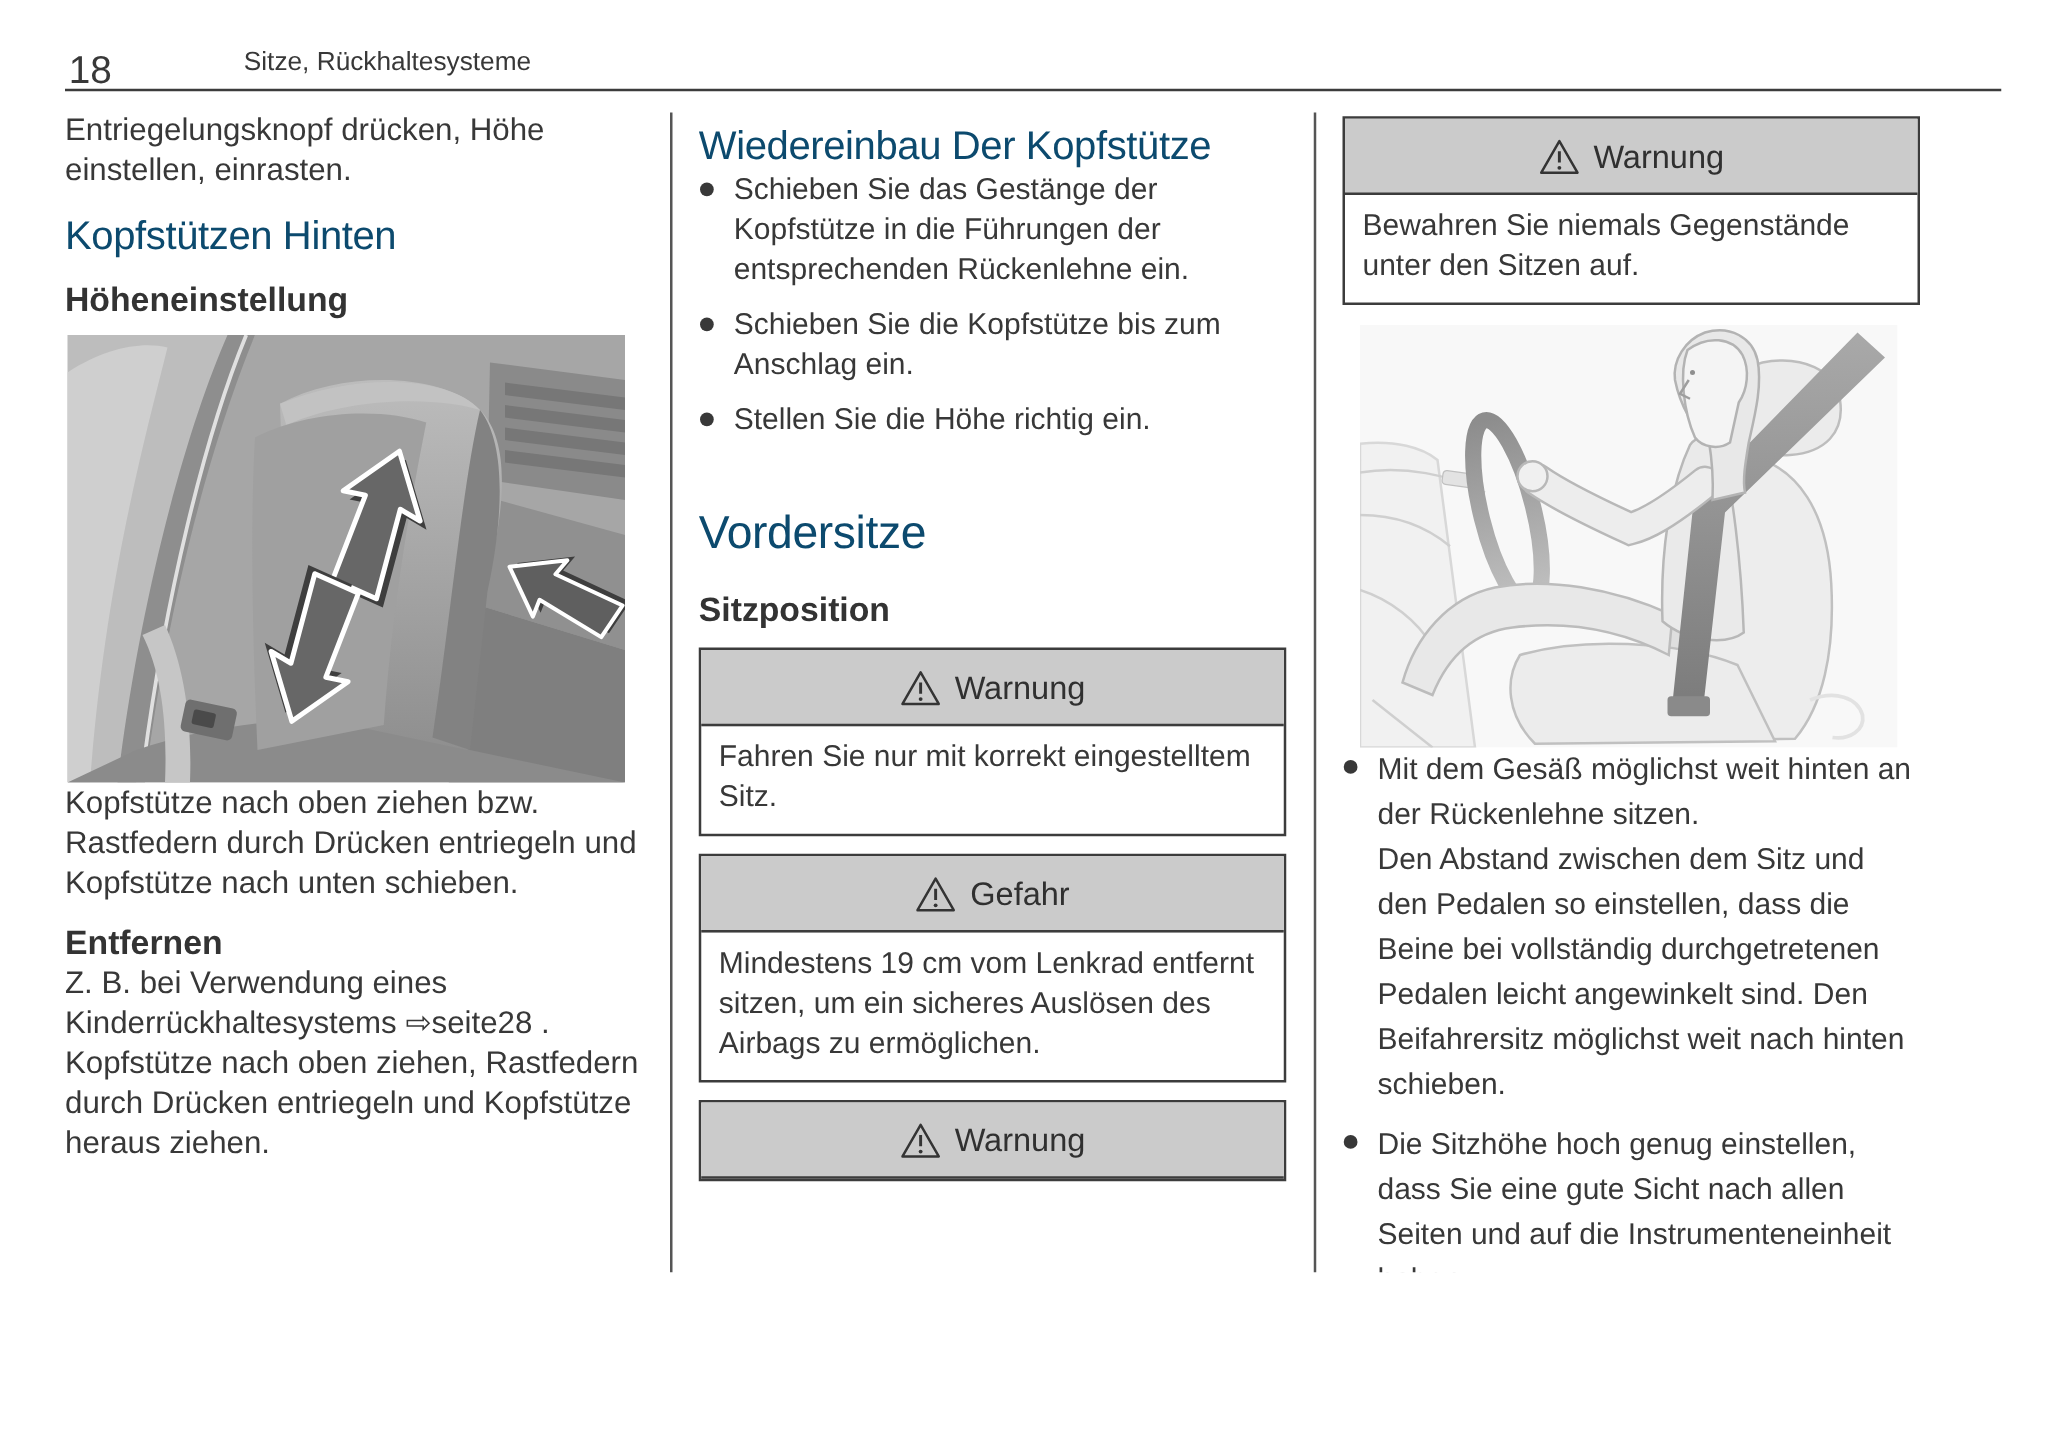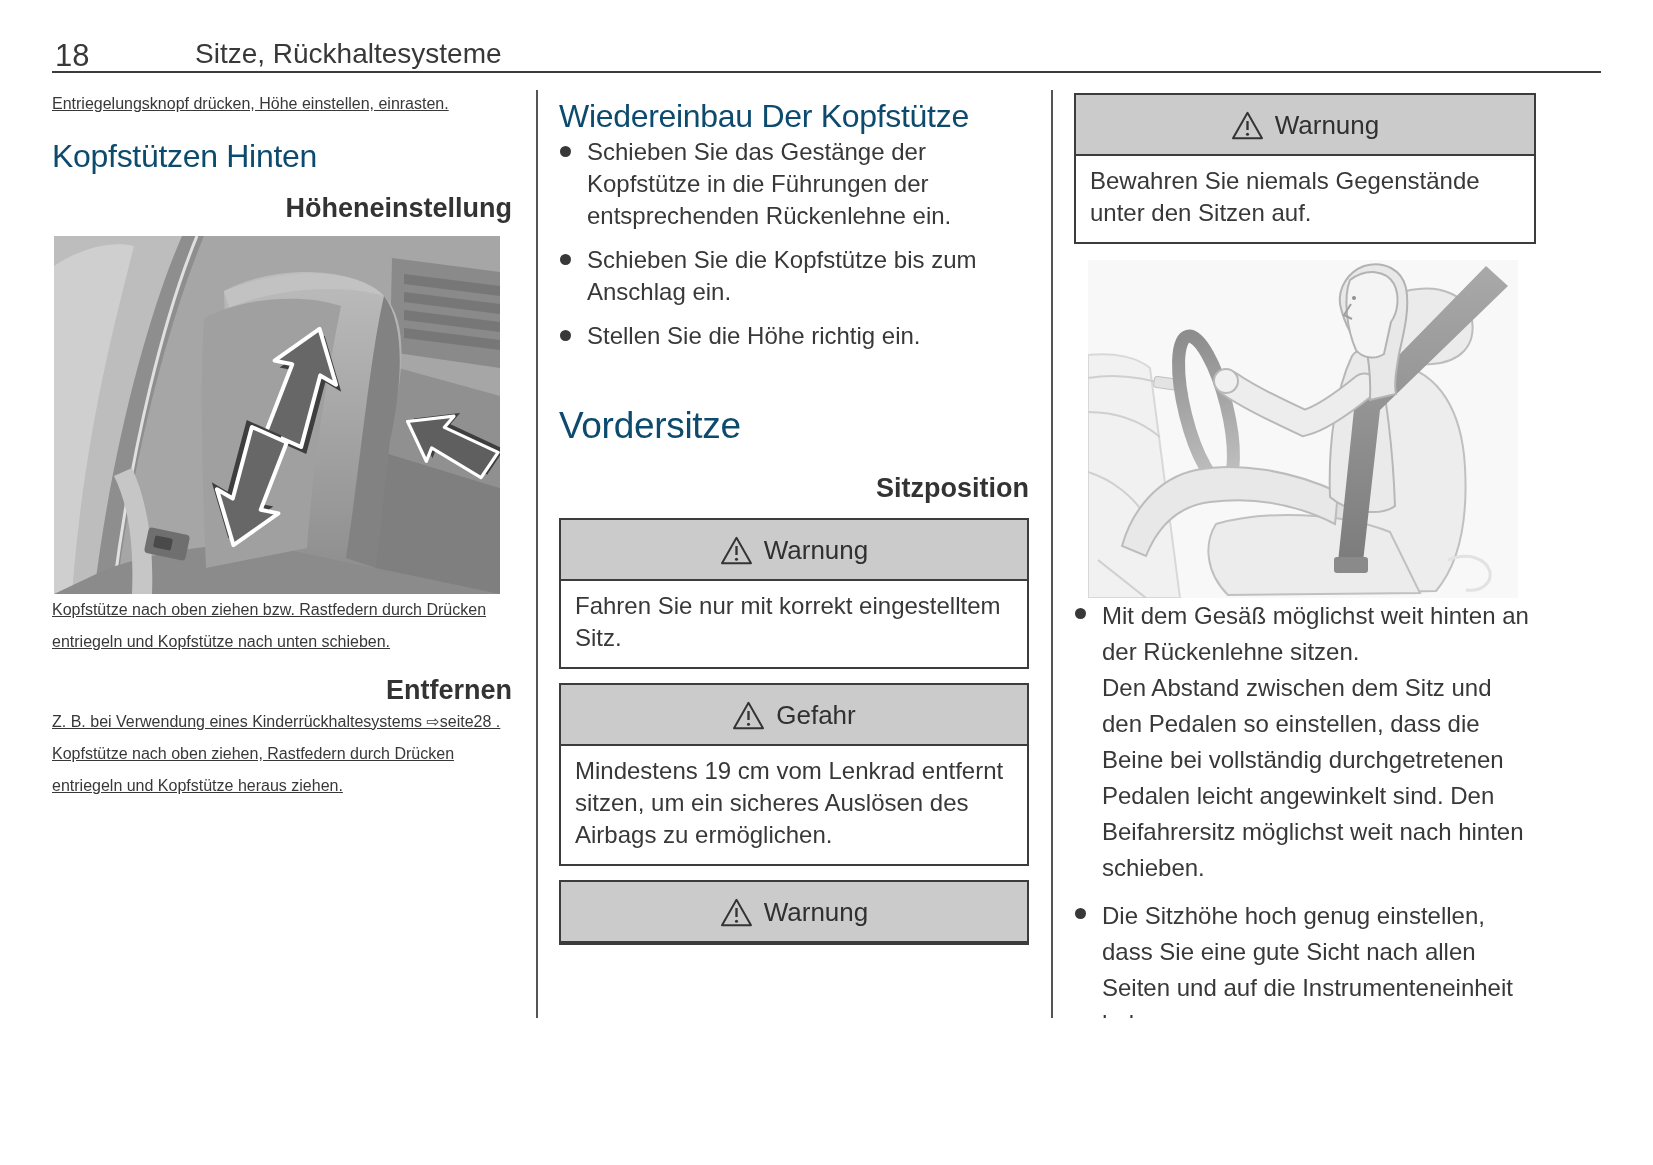--- a/index.html
+++ b/index.html
@@ -2,34 +2,34 @@
 <html lang="de"><head>
 <meta charset="utf-8">
 <style>
   html,body{margin:0;padding:0;background:#ffffff;}
   .page{
     position:relative;width:1653px;height:1018px;background:#ffffff;overflow:hidden;
     font-family:"Liberation Sans","DejaVu Sans",sans-serif;color:#383838;
   }
   
   .pagenum{position:absolute;left:55px;top:38px;font-size:31px;}
-  .chapter{position:absolute;left:195px;top:38px;font-size:28px;}
+  .chapter{position:absolute;left:195px;top:38px;font-size:21px;}
   .headrule{position:absolute;left:52px;top:71px;width:1549px;height:2px;background:#3c3c3c;}
   .vdiv{position:absolute;top:90px;width:2px;height:1020px;background:#555555;}
   .vdiv1{left:536px;}
   .vdiv2{left:1051px;}
   
   .col{position:absolute;top:88px;}
   .col1{left:52px;width:460px;}
   .col2{left:559px;width:470px;}
   .col3{left:1074px;width:462px;}
-  .col p{margin:0;font-size:16px;line-height:32px;text-decoration:underline;}
+  .col p{margin:0;font-size:25px;line-height:32px;}
   h1{margin:0;font-size:32px;line-height:40px;font-weight:400;white-space:nowrap;letter-spacing:-0.3px;color:#0c4a6e;}
   h1.big{font-size:37px;line-height:44px;}
-  h2{margin:0;font-size:27px;line-height:32px;font-weight:700;color:#333;text-align:right;}
+  h2{margin:0;font-size:27px;line-height:32px;font-weight:700;color:#333;}
   .mt6{margin-top:6px;}.mt8{margin-top:8px;}.mt14{margin-top:14px;}
   .mt16{margin-top:16px;}.mt18{margin-top:18px;}.mt24{margin-top:24px;}.mt34{margin-top:52px;}
   .mt44{margin-top:44px;}.mt50{margin-top:50px;}
   
   ul.bul{list-style:none;margin:0;padding:0;}
   ul.bul li{position:relative;padding-left:28px;font-size:24px;line-height:32px;margin-bottom:12px;}
   .col3 ul.bul li{line-height:36px;white-space:pre-line;}
   ul.bul li::before{content:"";position:absolute;left:1px;top:10px;width:11px;height:11px;border-radius:50%;background:#383838;}
   
   .alertbox{border:2px solid #3c3c3c;background:#fff;}

